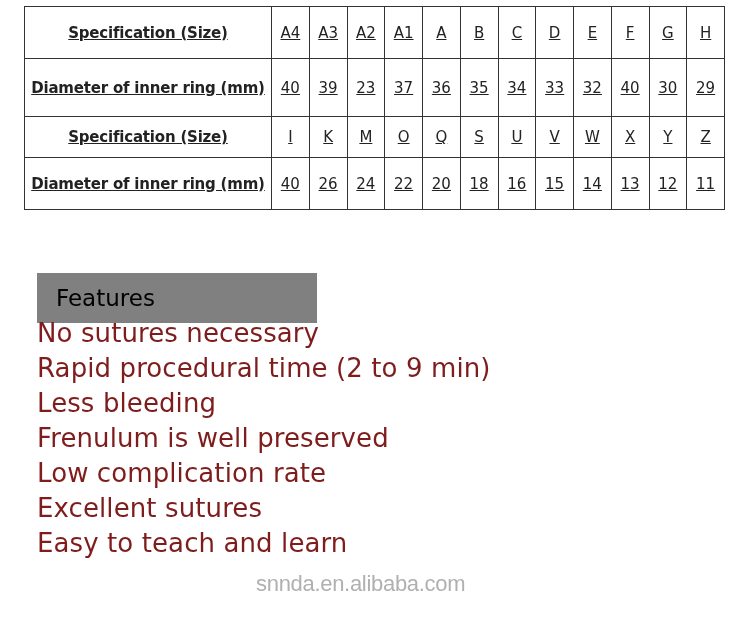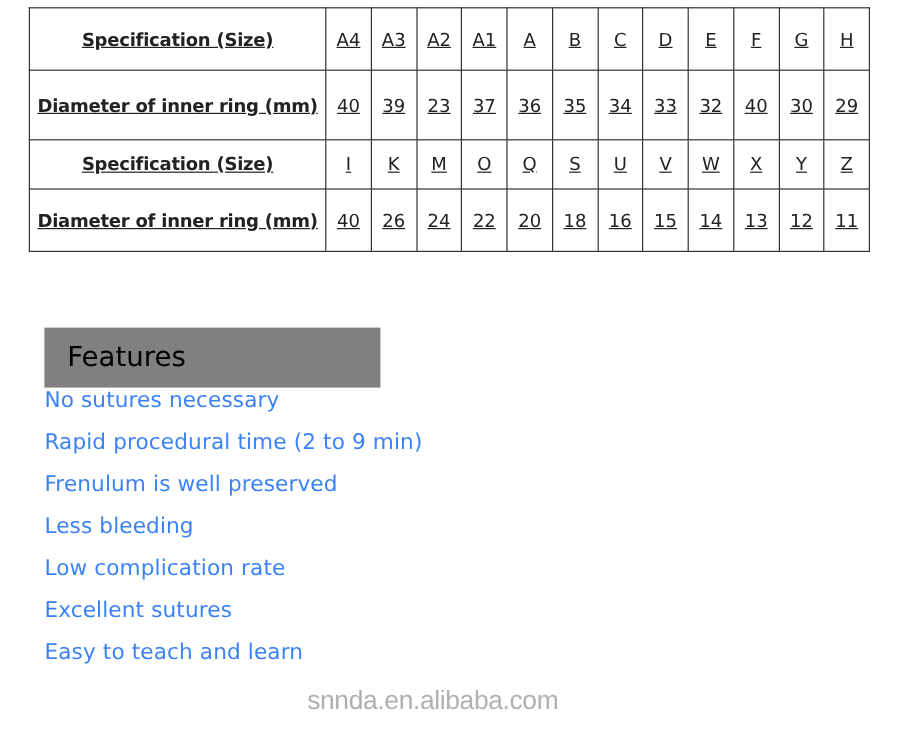--- a/index.html
+++ b/index.html
@@ -11,21 +11,21 @@
                      font-size: 15px; color: #222; text-decoration: underline; }
     .spec-table td.label { width: 246px; font-weight: bold; font-size: 15px; letter-spacing: -0.2px; }
     .spec-table tr.r0 td { height: 51px; }
     .spec-table tr.r1 td { height: 57px; }
     .spec-table tr.r2 td { height: 40px; }
     .spec-table tr.r3 td { height: 51px; }
     .features-header { position: absolute; left: 37px; top: 249px; width: 280px; height: 50px;
                        background: #808080; color: #000000; font-size: 23px;
                        line-height: 50px; box-sizing: border-box; padding-left: 19px; margin-top: 24px; }
     .features-list { position: absolute; left: 37px; top: 316px; margin: 0; padding: 0; list-style: none; }
-    .features-list li { font-size: 18px; height: 35px; line-height: 35px; color: #3b82f6; white-space: nowrap; letter-spacing: 0.1px; }
+    .features-list li { font-size: 26px; height: 35px; line-height: 35px; color: #7f1d1d; white-space: nowrap; letter-spacing: 0.1px; }
     .watermark { position: absolute; left: 256px; top: 571px; font-family: "Liberation Sans", sans-serif;
                  font-size: 22px; color: #b0b0b0; letter-spacing: -0.3px; }
   </style>
 </head>
 <body>
 
 <table class="spec-table">
   <tbody>
     <tr class="r0">
       <td class="label">Specification (Size)</td>
@@ -88,20 +88,20 @@
       <td>11</td>
     </tr>
   </tbody>
 </table>
 
 <div class="features-header">Features</div>
 
 <ul class="features-list">
   <li>No sutures necessary</li>
   <li>Rapid procedural time (2 to 9 min)</li>
+  <li>Less bleeding</li>
   <li>Frenulum is well preserved</li>
-  <li>Less bleeding</li>
   <li>Low complication rate</li>
   <li>Excellent sutures</li>
   <li>Easy to teach and learn</li>
 </ul>
 
 <div class="watermark">snnda.en.alibaba.com</div>
 
 </body></html>

